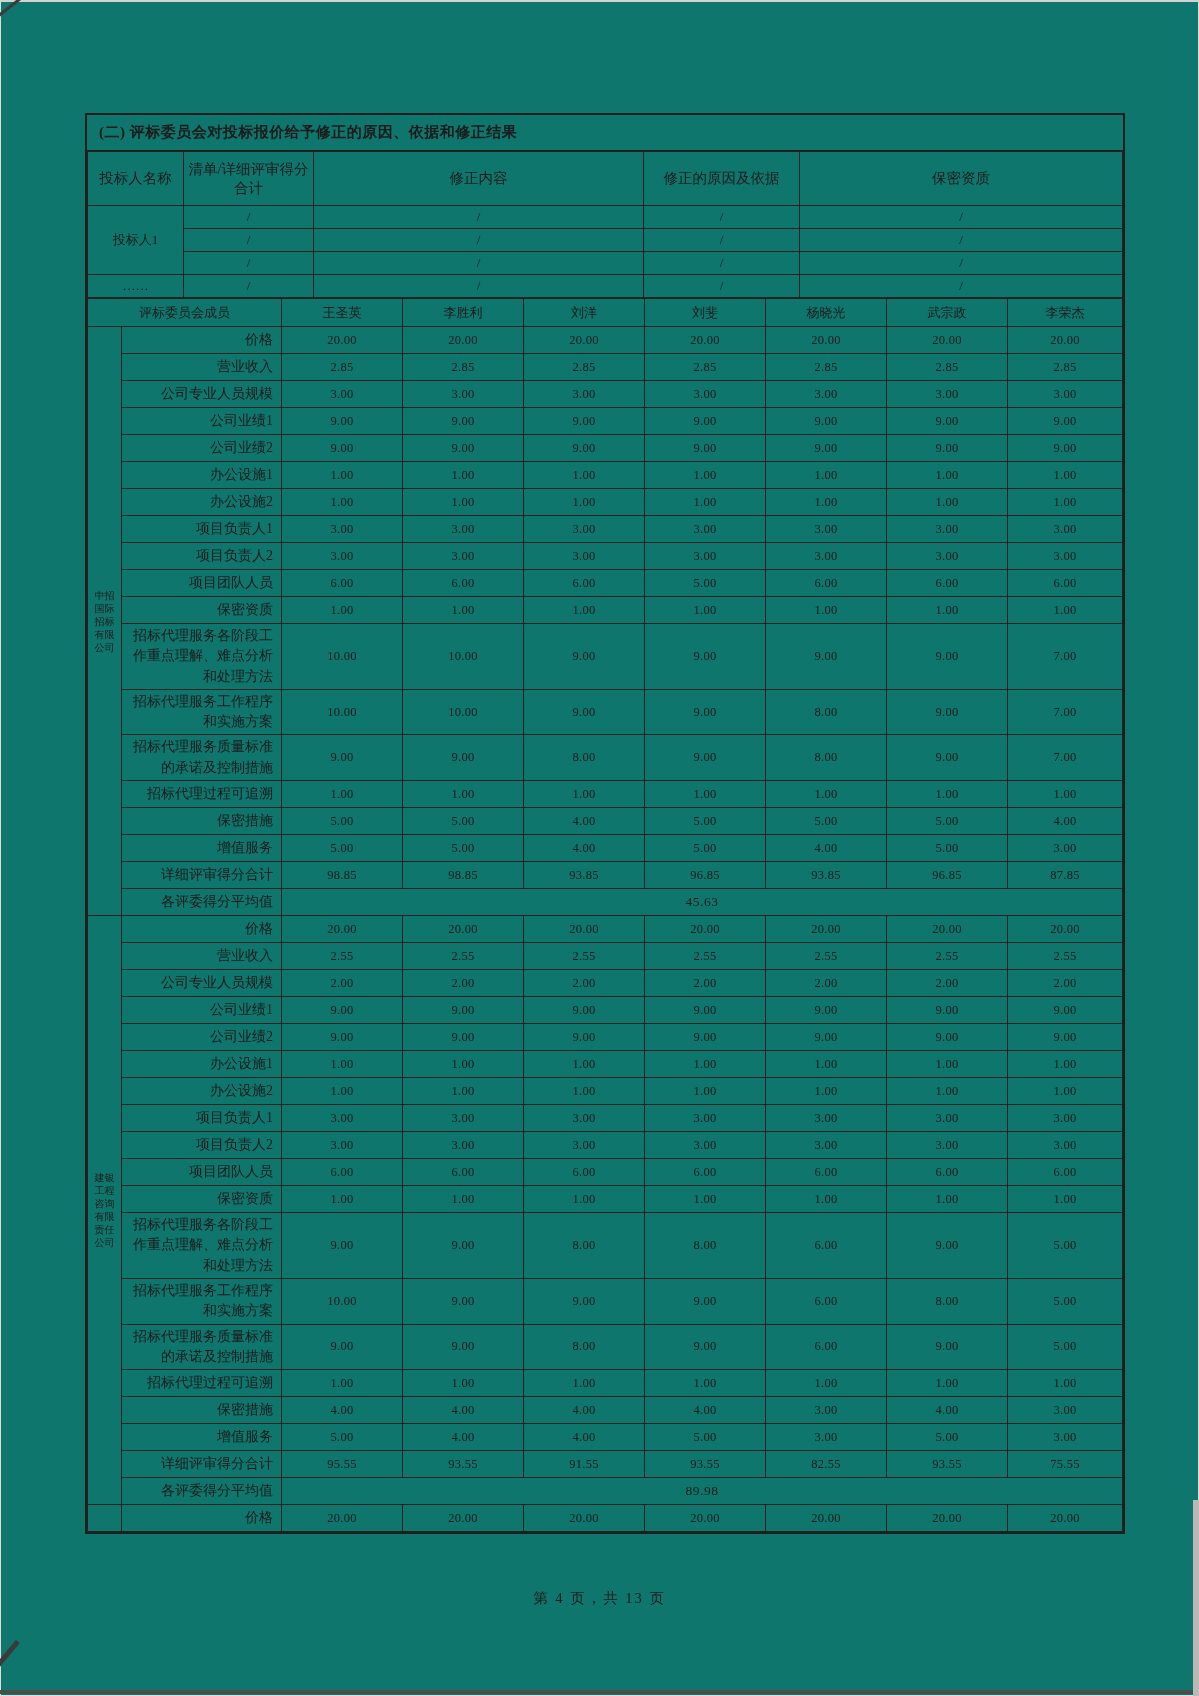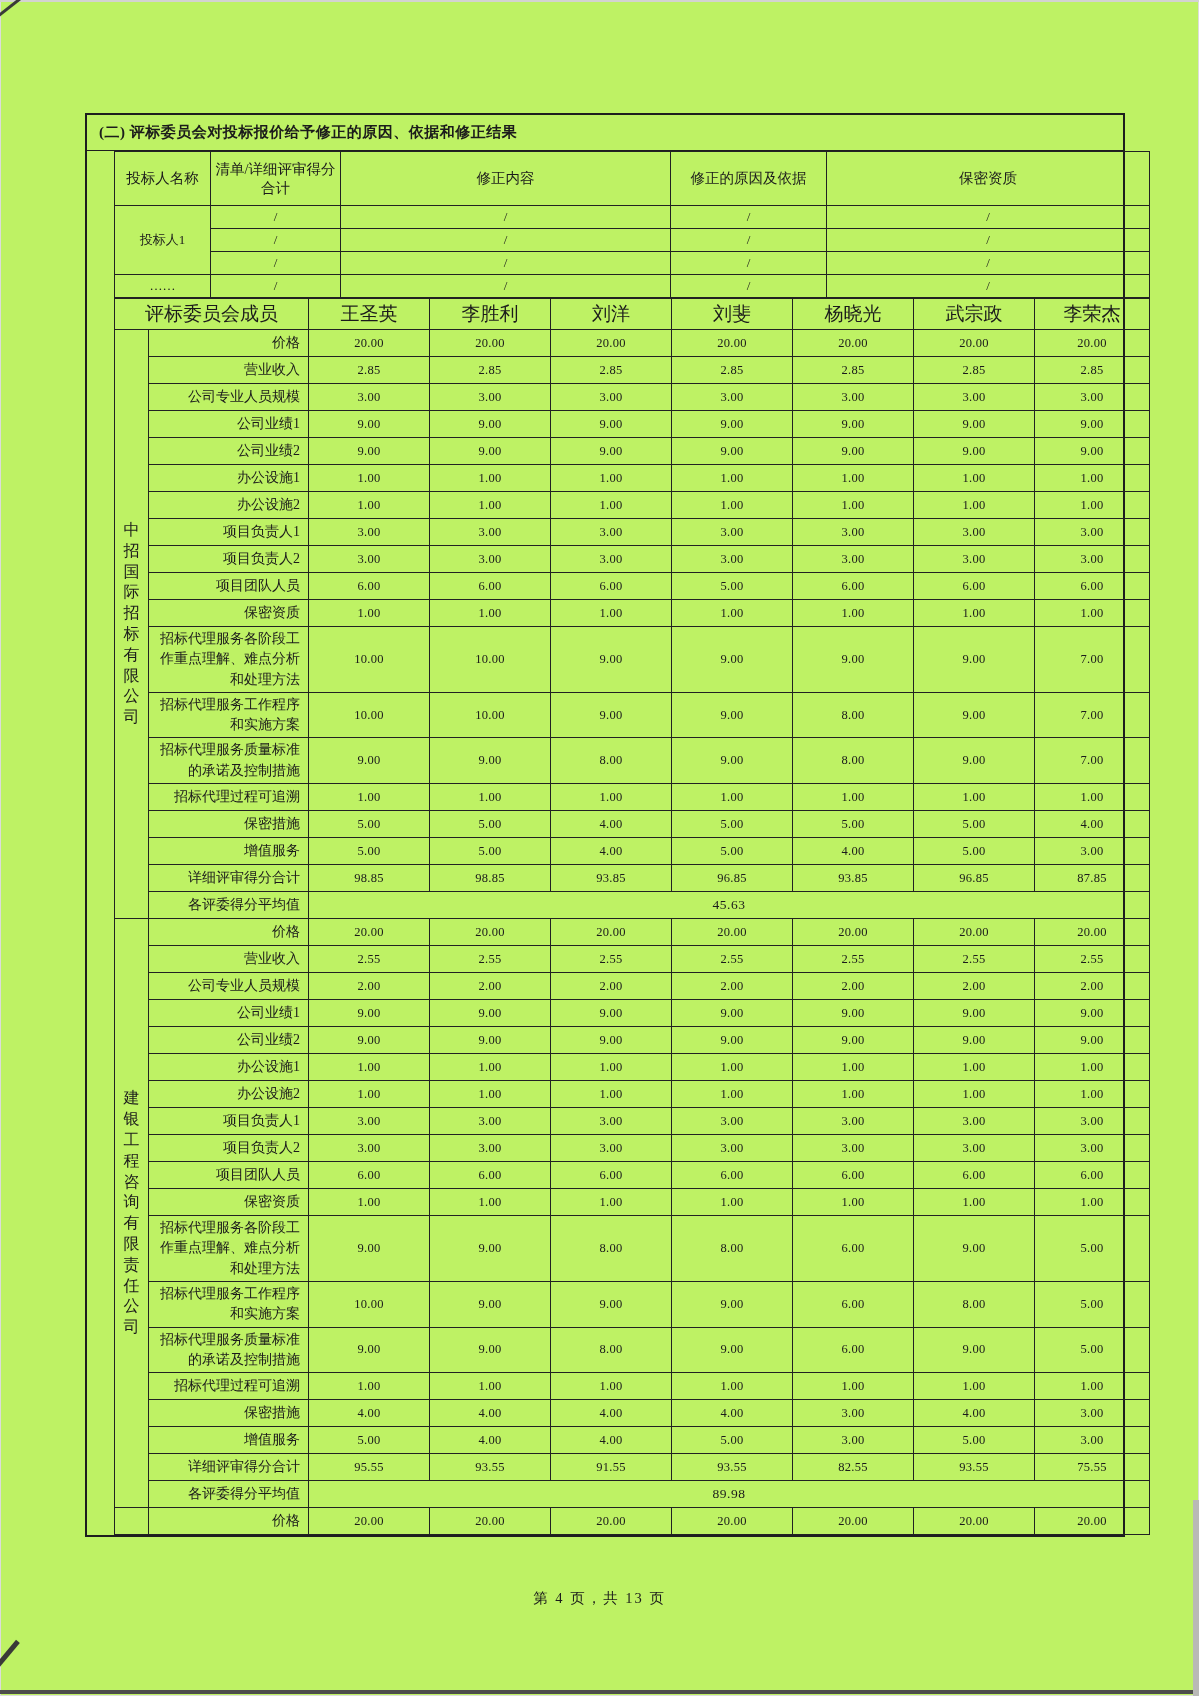--- a/index.html
+++ b/index.html
@@ -1,49 +1,49 @@
 <!DOCTYPE html>
 <html><head>
 <meta charset="utf-8">
 <style>
   * { margin:0; padding:0; box-sizing:border-box; }
   html,body { background:#e9e9e7; }
   body { font-family:"Liberation Serif","DejaVu Serif",serif; color:#1b1b1b; }
   .page {
     position:relative; width:1199px; height:1696px; margin:0 auto;
-    background:#bef264; overflow:hidden;
+    background:#0f766e; overflow:hidden;
     box-shadow:inset 0 0 0 1px #dcdcda;
   }
   .content { position:absolute; left:85px; top:113px; width:1040px; }
 
   .outer { border:2.5px solid #1e1e1e; }
 
   .sec-title {
     padding:8px 10px 8px 12px; font-size:15px; font-weight:bold;
     letter-spacing:0.5px; border-bottom:1.5px solid #1e1e1e;
   }
   .sec-title.mid { border-top:1.5px solid #1e1e1e; }
 
-  table { border-collapse:collapse; table-layout:fixed; width:100%;margin-left:27px; }
+  table { border-collapse:collapse; table-layout:fixed; width:100%; }
   td, th {
     border:1.5px solid #222; text-align:center; vertical-align:middle;
     font-weight:normal; overflow:hidden;
   }
   
   #t1 th { font-size:14.5px; height:54px; padding:2px 4px; }
   #t1 td { font-size:13px; height:23px; padding:0 4px; }
   
-  #t2 th { font-size:19px; height:28px; padding:2px 3px; }
+  #t2 th { font-size:13px; height:28px; padding:2px 3px; }
   #t2 td { height:27px; padding:1px 4px; font-size:12.5px; }
   #t2 td.lbl {
     text-align:right; font-size:14px; padding:2px 8px 2px 5px;
     line-height:1.45; word-break:break-all;
   }
   #t2 td.company {
-    width:34px; font-size:16px; line-height:1.3; word-break:break-all;
+    width:34px; font-size:10px; line-height:1.3; word-break:break-all;
     padding:2px 2px; text-align:center;
   }
   #t2 td.avg { font-size:13.5px; letter-spacing:0.5px; }
   #t2 td.num { font-size:12.5px; letter-spacing:0.3px; }
 
   .footer {
     position:absolute; left:0; width:1199px; top:1589px; text-align:center;
     font-size:14.5px; letter-spacing:2px;
   }
 

